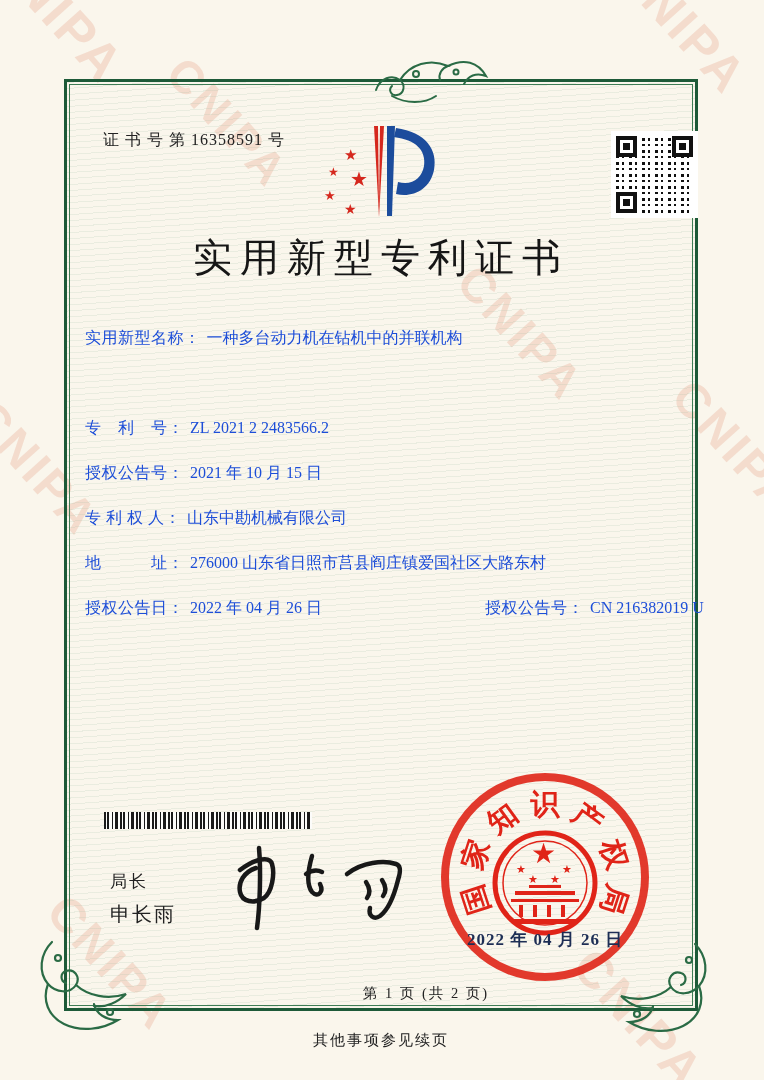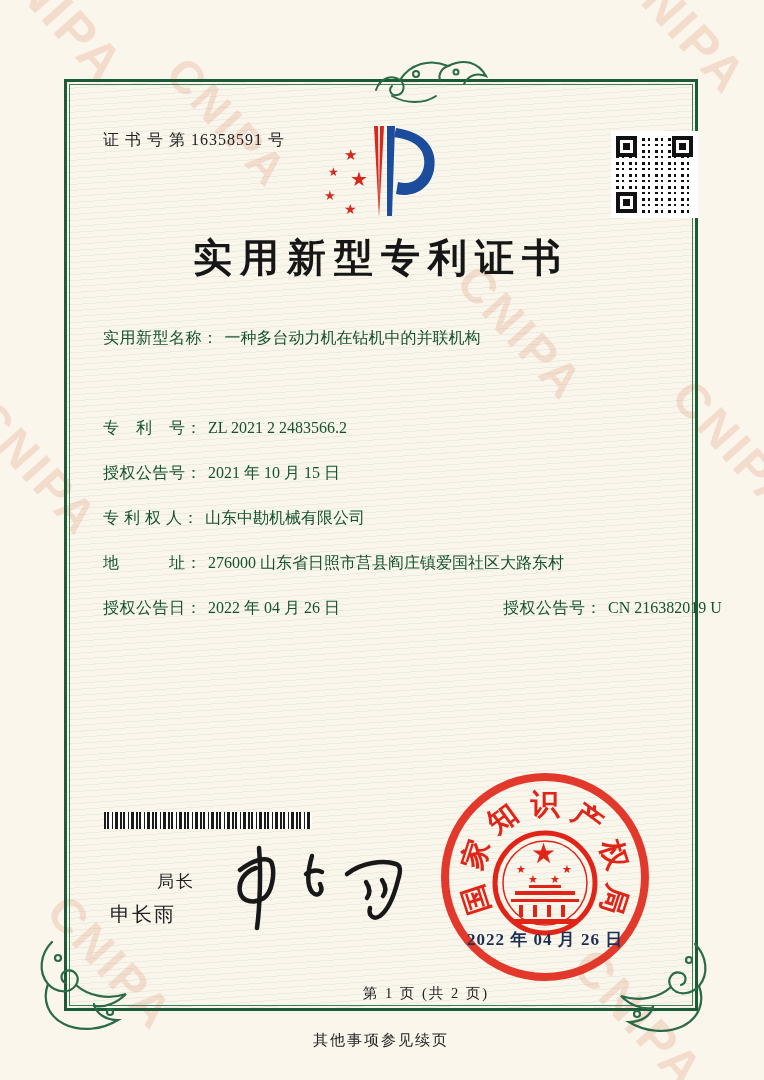--- a/index.html
+++ b/index.html
@@ -26,37 +26,37 @@
   .qr { position:absolute; z-index:3; left:611px; top:131px; width:87px; height:87px; background:#fff; }
   .qr-noise { position:absolute; inset:5px; background:
       repeating-linear-gradient(90deg,#111 0 3px,#fff 3px 6px,#111 6px 8px,#fff 8px 13px),
       repeating-linear-gradient(0deg,#111 0 3px,#fff 3px 7px,#111 7px 9px,#fff 9px 12px);
       background-blend-mode:lighten; }
   .qr-f { position:absolute; width:21px; height:21px; border:4px solid #111; background:#fff; }
   .qr-f::after { content:""; position:absolute; left:3px; top:3px; width:7px; height:7px; background:#111; }
   .qr-f.tl { left:5px; top:5px; } .qr-f.tr { right:5px; top:5px; } .qr-f.bl { left:5px; bottom:5px; }
 
   .title { position:absolute; z-index:3; left:64px; width:634px; top:231px; text-align:center;
-           font-size:39px; font-weight:700; letter-spacing:8px; color:#161616; }
-
-  
-  .frow { position:absolute; z-index:3; left:103px; font-size:16px; color:#14532d; white-space:nowrap; }
+           font-size:39px; font-weight:400; letter-spacing:8px; color:#161616; }
+
+  
+  .frow { position:absolute; z-index:3; left:85px; font-size:16px; color:#1d4ed8; white-space:nowrap; }
   .flabel { letter-spacing:0.5px; }
   .fvalue { margin-left:6px; }
   .frow2 { position:absolute; z-index:3; left:400px; top:0; font-size:16px; white-space:nowrap; }
 
   
   .paras { position:absolute; z-index:3; left:103px; top:628px; width:560px; font-size:15.5px;
            line-height:23.5px; color:#1d1d1d; text-align:justify; }
   .paras p { text-indent:2em; }
 
   
   .barcode { position:absolute; z-index:3; left:104px; top:812px; width:208px; height:17px;
              background:repeating-linear-gradient(90deg,#1a1a1a 0 2px,#fcfcfa 2px 3px,#1a1a1a 3px 5px,#fcfcfa 5px 8px,#1a1a1a 8px 9px,#fcfcfa 9px 11px,#1a1a1a 11px 14px,#fcfcfa 14px 16px); }
-  .sig-title { position:absolute; z-index:3; left:110px; top:870px; font-size:17px; color:#222; letter-spacing:2px;margin-left:47px; }
+  .sig-title { position:absolute; z-index:3; left:110px; top:870px; font-size:17px; color:#222; letter-spacing:2px; }
   .sig-name  { position:absolute; z-index:3; left:110px; top:901px; font-size:20px; color:#222; letter-spacing:2px; }
   .sig-hand  { position:absolute; z-index:3; left:212px; top:840px; }
 
   .seal { position:absolute; z-index:4; left:441px; top:773px; width:208px; height:208px;
           border:8px solid rgba(223,37,23,0.9); border-radius:50%; }
   .seal-char { position:absolute; left:50%; top:50%; width:34px; height:34px; margin:-17px 0 0 -17px;
                text-align:center; line-height:34px; font-size:29px; font-weight:700; color:#e02418;
                transform:rotate(var(--a)) translateY(-73px); }
   .emblem { position:absolute; left:50%; top:53%; transform:translate(-50%,-50%); }
   .seal-date { position:absolute; z-index:5; left:441px; top:928px; width:208px; text-align:center;

